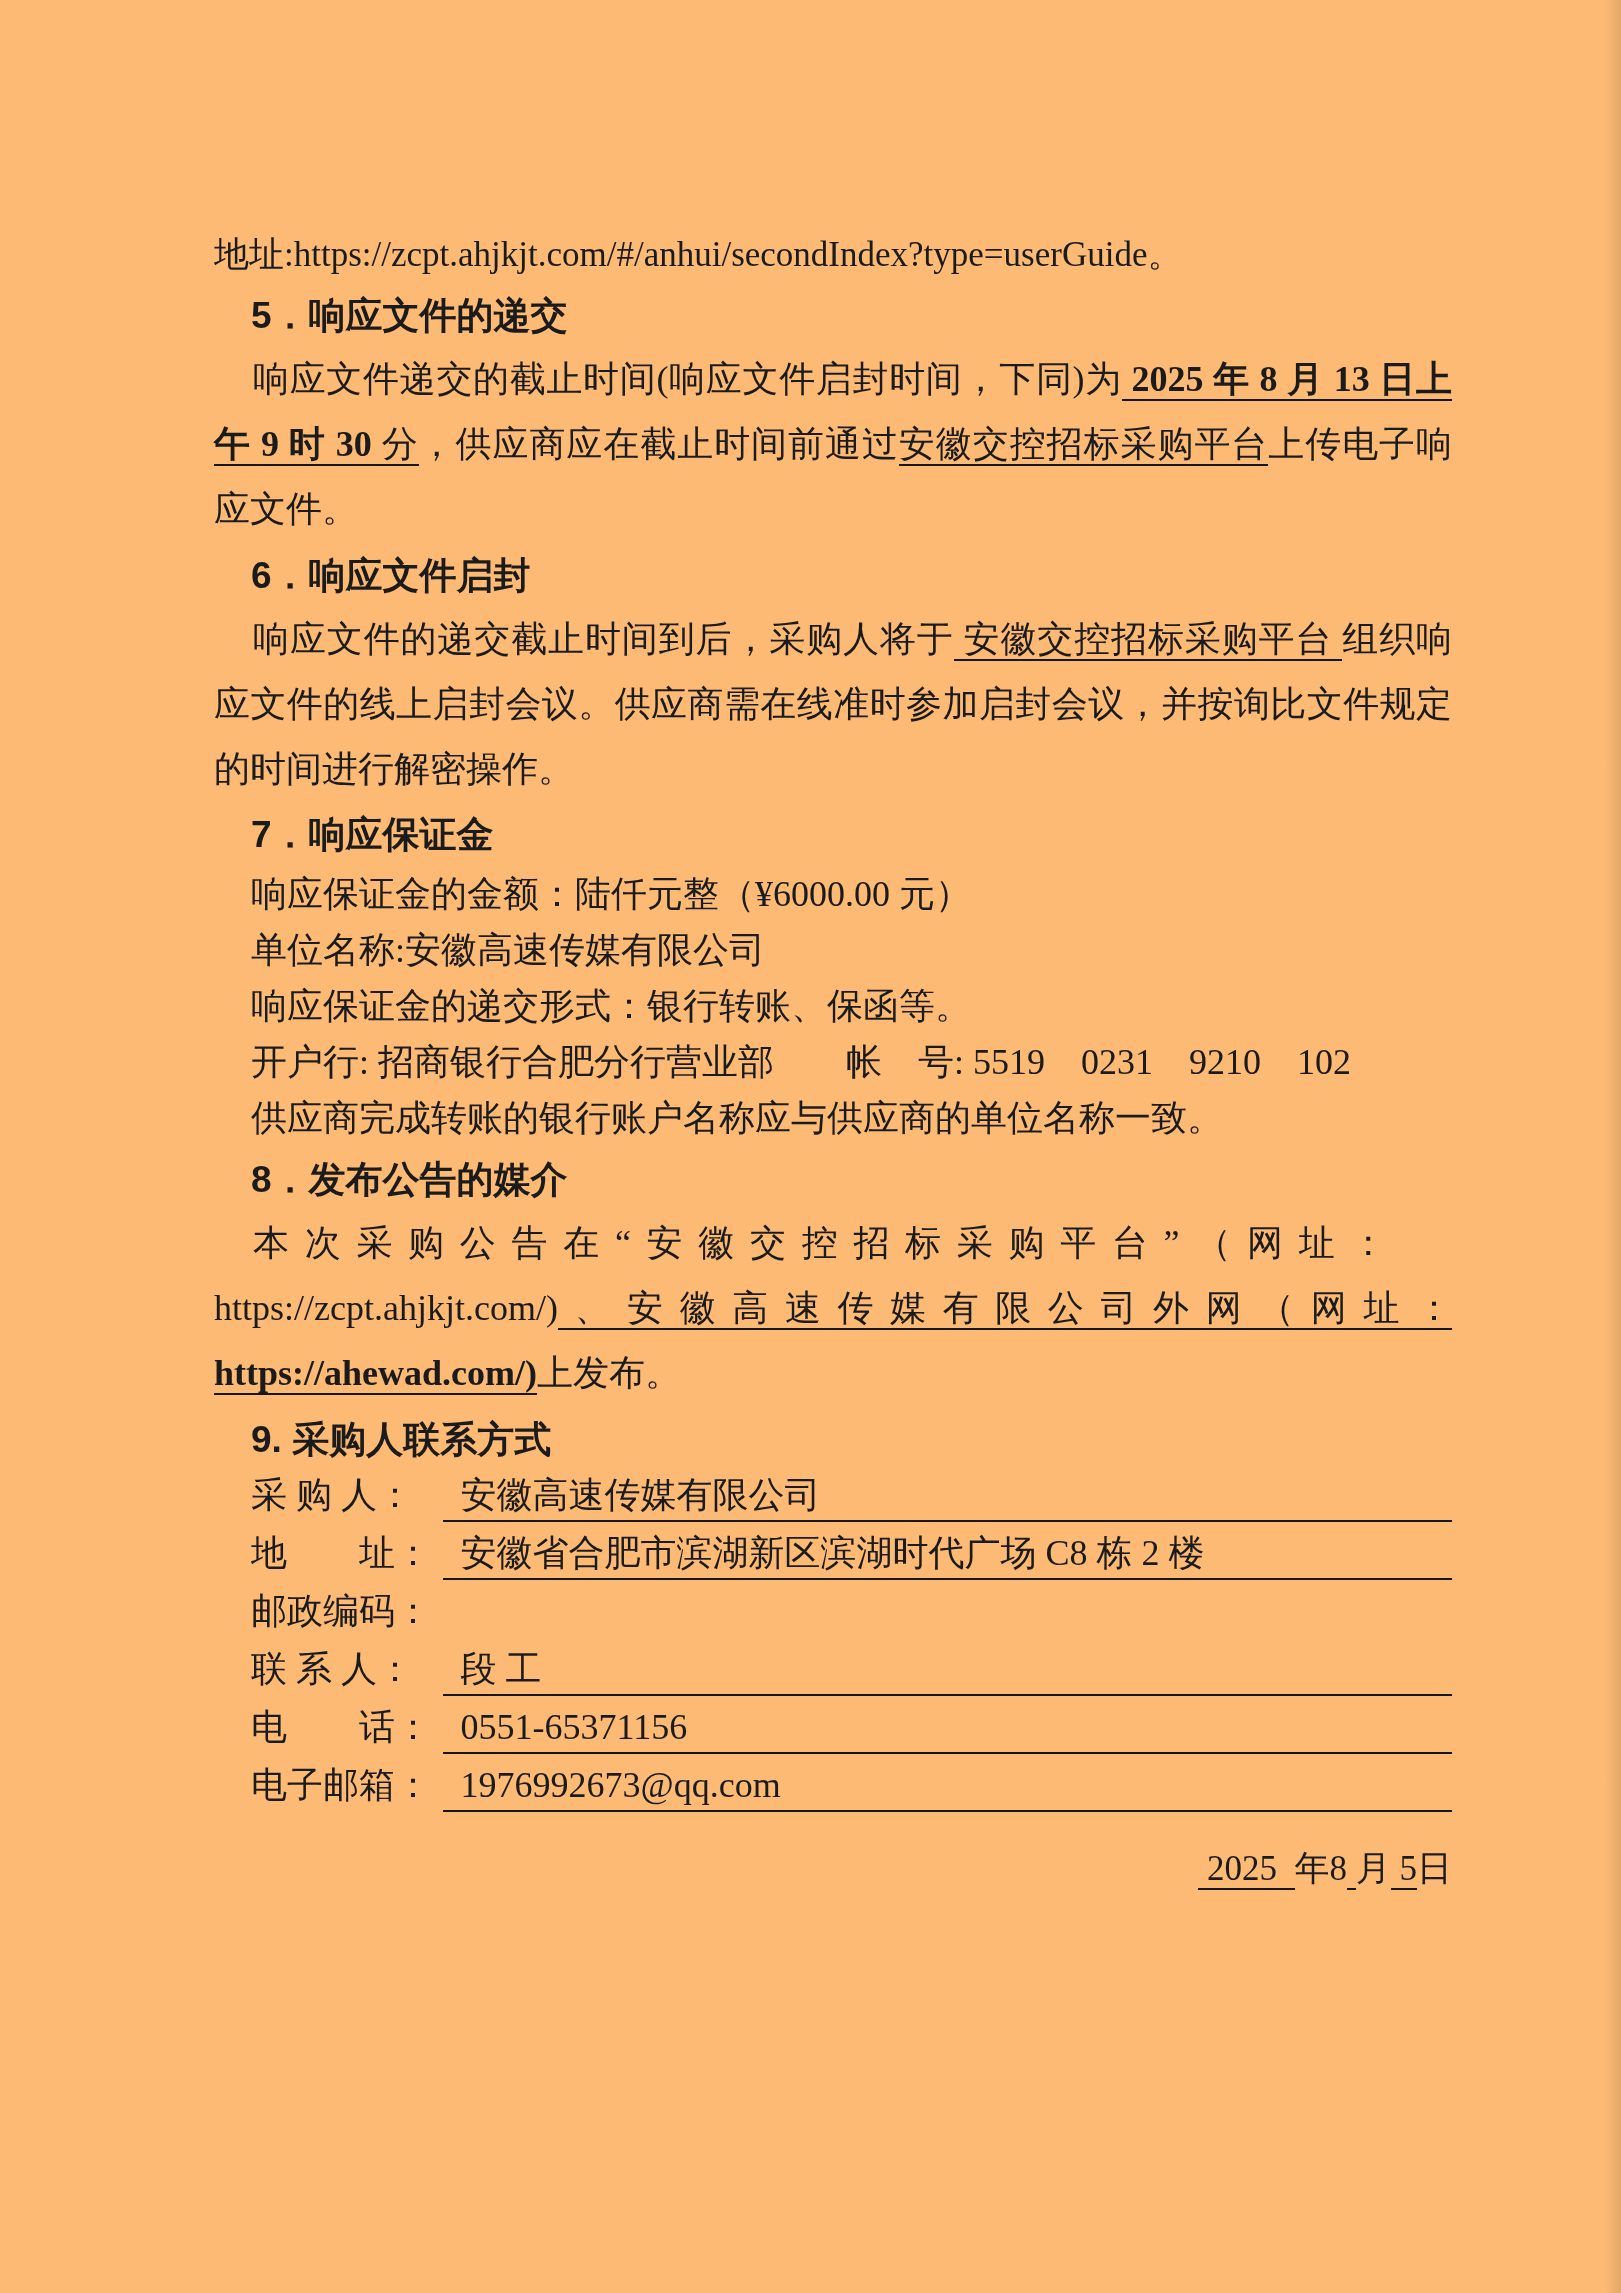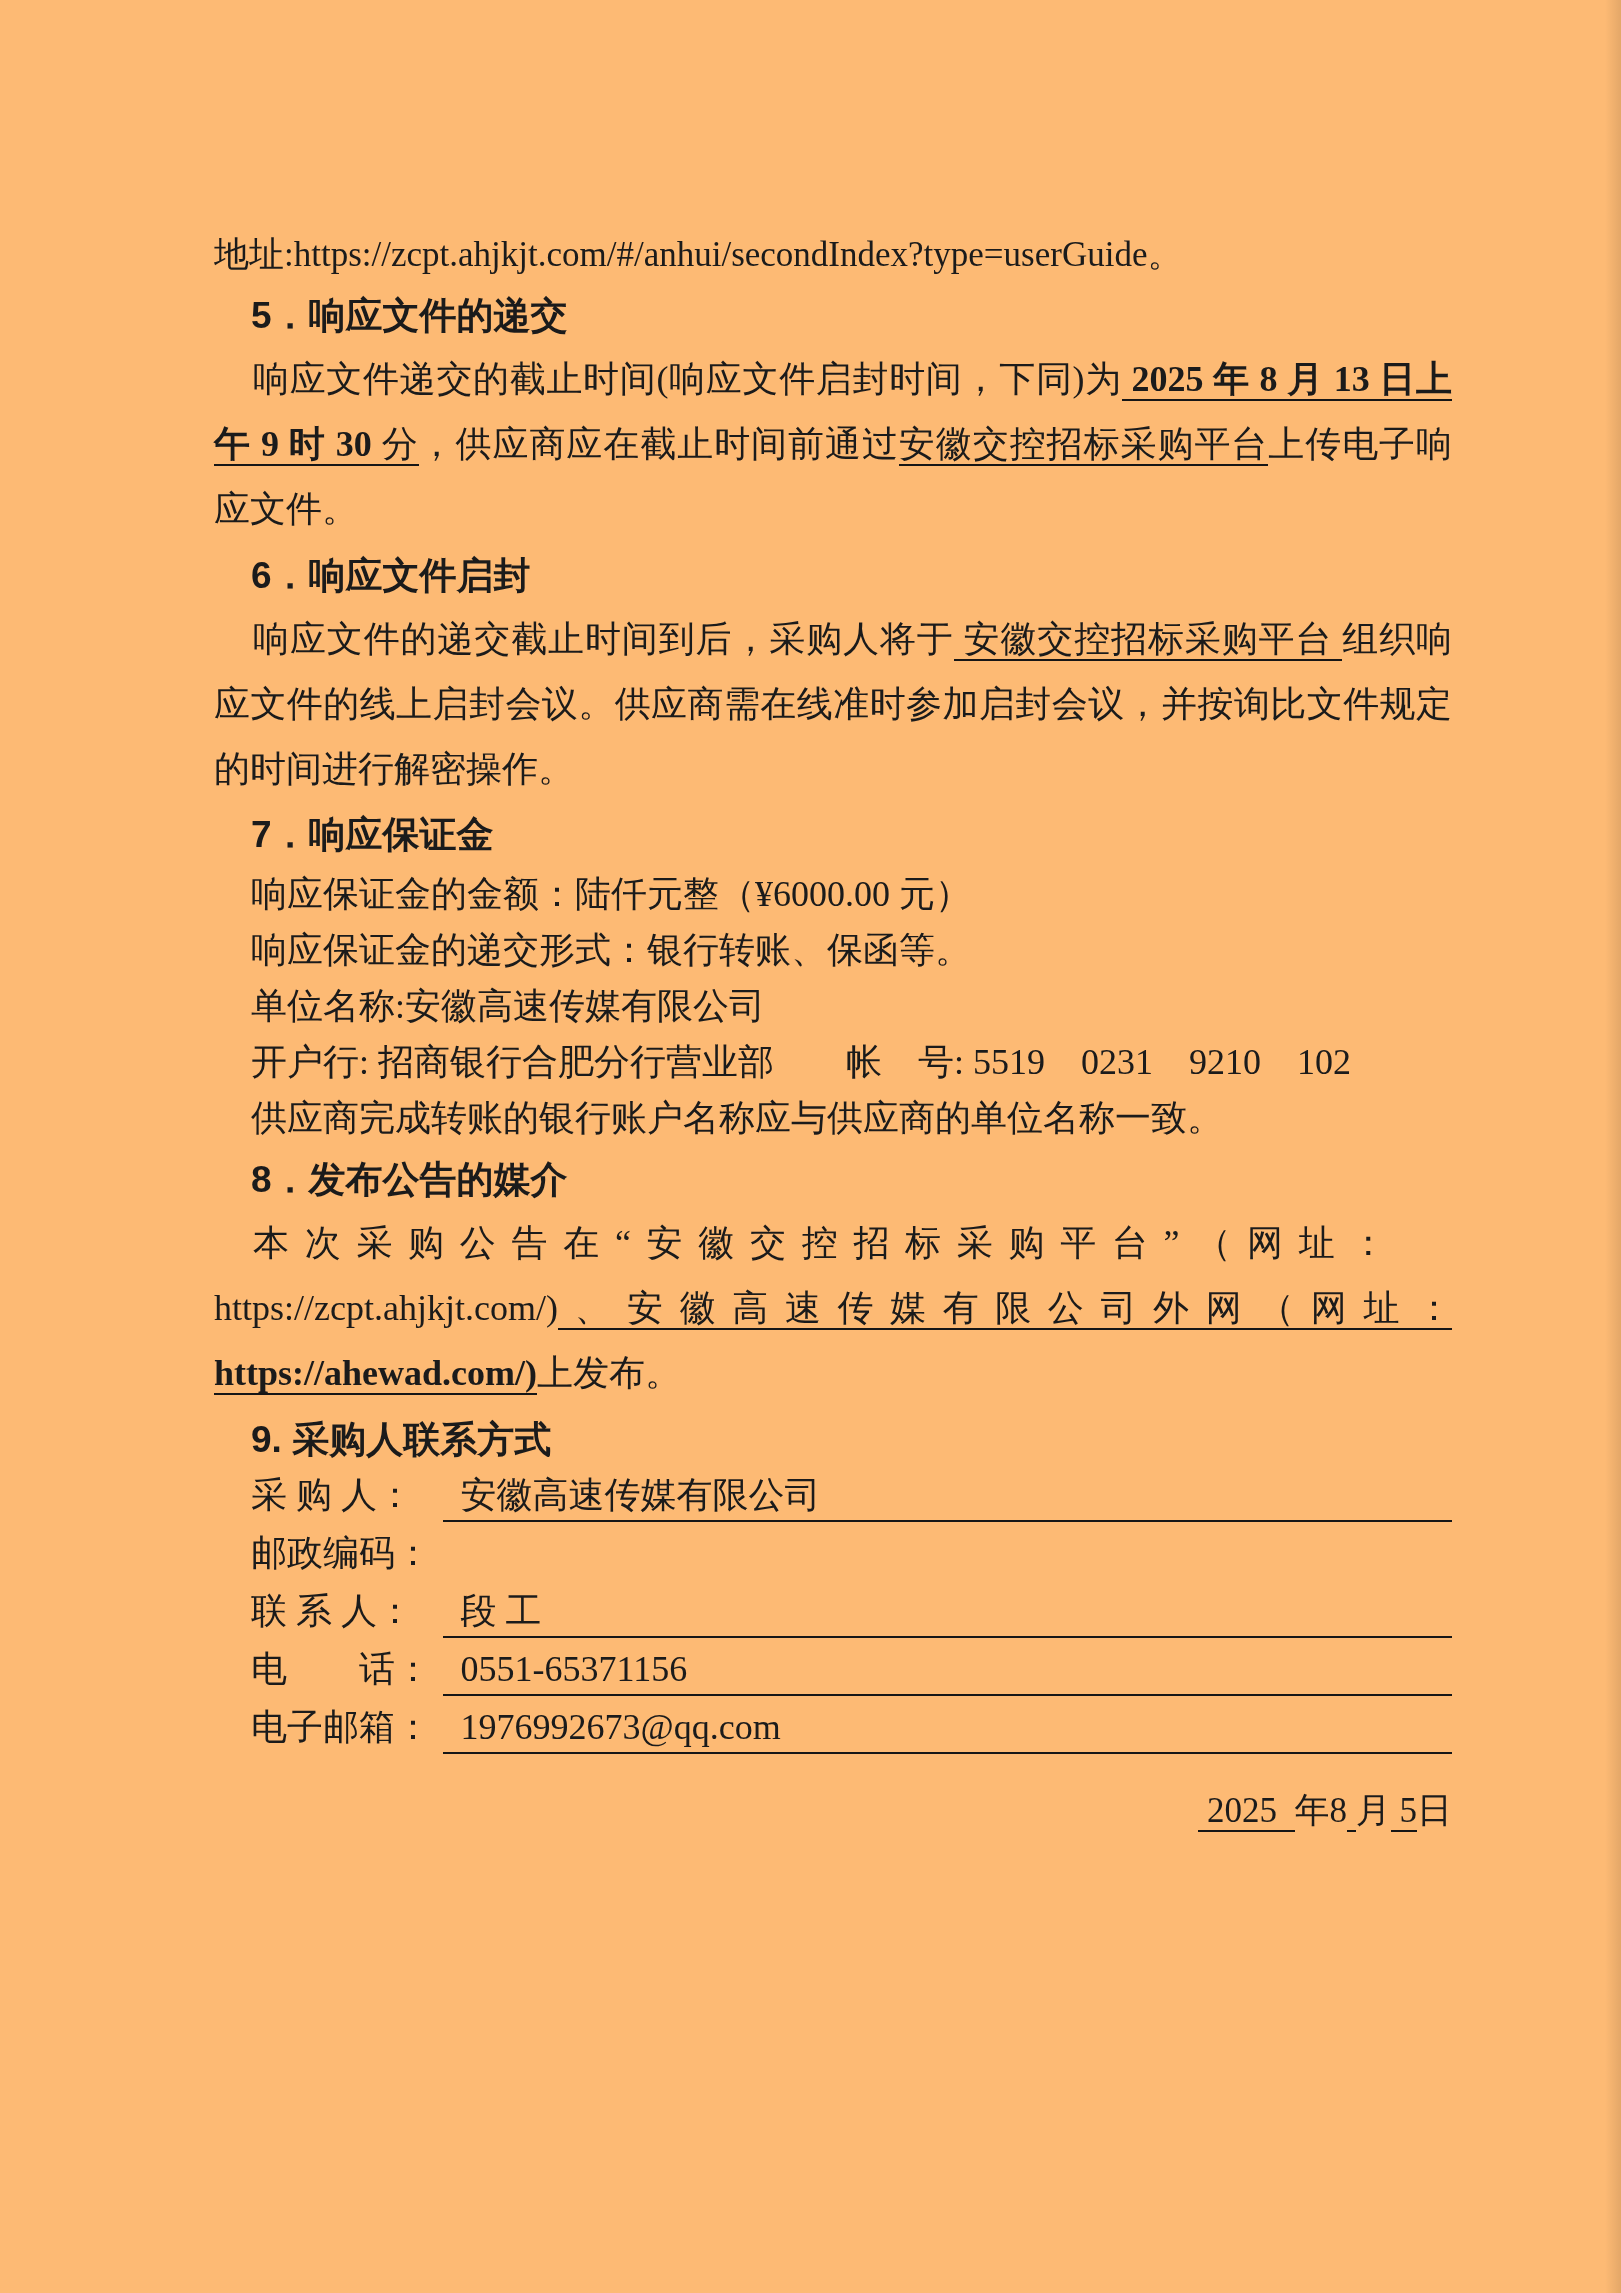--- a/index.html
+++ b/index.html
@@ -71,34 +71,38 @@
   <p class="addr">地址:https://zcpt.ahjkjt.com/#/anhui/secondIndex?type=userGuide。</p>
 
   <h2 class="heading">5．响应文件的递交</h2>
   <p class="para"><span>响应文件递交的截止时间(响应文件启封时间，下同)为</span><span class="u b pre"> 2025 年 8 月 13 日上午 9 时 30 </span><span class="u">分</span><span>，供应商应在截止时间前通过</span><span class="u">安徽交控招标采购平台</span><span>上传电子响应文件。</span></p>
 
   <h2 class="heading">6．响应文件启封</h2>
   <p class="para"><span>响应文件的递交截止时间到后，采购人将于</span><span class="u pre"> 安徽交控招标采购平台 </span><span>组织响应文件的线上启封会议。供应商需在线准时参加启封会议，并按询比文件规定的时间进行解密操作。</span></p>
 
   <h2 class="heading">7．响应保证金</h2>
   <p class="item">响应保证金的金额：陆仟元整（¥6000.00 元）</p>
+  <p class="item">单位名称:安徽高速传媒有限公司</p>
   <p class="item">响应保证金的递交形式：银行转账、保函等。</p>
-  <p class="item">单位名称:安徽高速传媒有限公司</p>
   <p class="item">开户行: 招商银行合肥分行营业部　　帐　号: 5519　0231　9210　102</p>
   <p class="item">供应商完成转账的银行账户名称应与供应商的单位名称一致。</p>
 
   <h2 class="heading">8．发布公告的媒介</h2>
   <p class="spread">本次采购公告在“安徽交控招标采购平台”（网址：</p>
   <p class="line2"><span>https://zcpt.ahjkjt.com/)</span><span class="u">、安徽高速传媒有限公司外网（网址：</span><span class="u b">https://ahewad.com/)</span><span>上发布。</span></p>
 
   <h2 class="heading">9. 采购人联系方式</h2>
 
   <div class="crow">
     <span class="clabel">采 购 人：</span>
     <span class="cval">安徽高速传媒有限公司</span>
+  </div>
+  <div class="crow">
+    <span class="clabel">地　　址：</span>
+    <span class="cval">安徽省合肥市滨湖新区滨湖时代广场 C8 栋 2 楼</span>
   </div>
   <div class="crow">
     <span class="clabel">邮政编码：</span>
   </div>
   <div class="crow">
     <span class="clabel">联 系 人：</span>
     <span class="cval">段 工</span>
   </div>
   <div class="crow">
     <span class="clabel">电　　话：</span>

